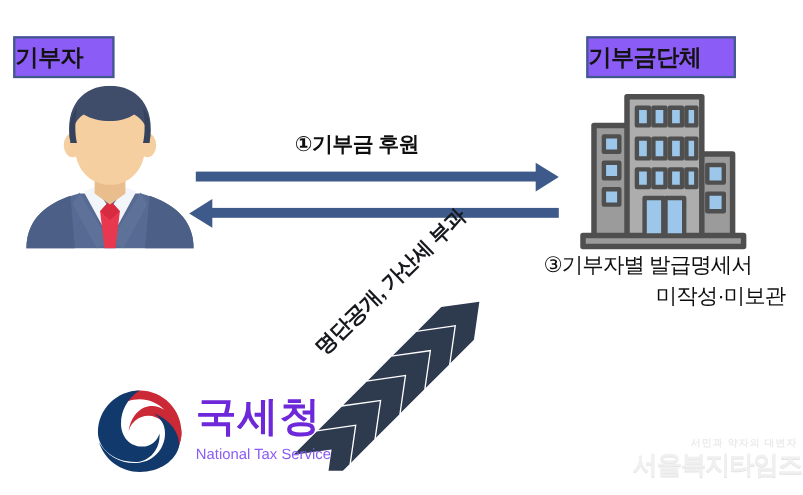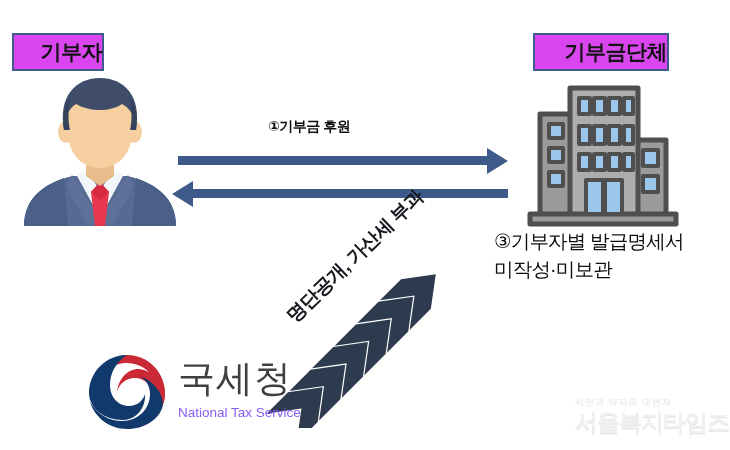--- a/index.html
+++ b/index.html
@@ -15,25 +15,25 @@
     position: relative;
     width: 730px;
     height: 450px;
     background: #ffffff;
     overflow: hidden;
   }
   .abs { position: absolute; }
 
   
   .label-box {
-    background: #d946ef;
+    background: #8b5cf6;
     border: 2px solid #41598b;
     display: flex;
     align-items: center;
-    justify-content: flex-end;
+    justify-content: flex-start;
     box-sizing: border-box;
     color: #131313;
     font-weight: bold;
     letter-spacing: -0.5px;
   }
   #donor-label-box { left: 12px; top: 33px; width: 92px; height: 38px; font-size: 21px; }
   #org-label-box   { left: 533px; top: 33px; width: 136px; height: 38px; font-size: 21px; }
 
   
   .arrow-shaft {
@@ -42,39 +42,39 @@
   }
   .arrow-head {
     width: 0; height: 0;
     border-top: 13px solid transparent;
     border-bottom: 13px solid transparent;
   }
   .head-right { border-left: 21px solid #3d5a8a; }
   .head-left  { border-right: 21px solid #3d5a8a; }
 
   .arrow-caption {
-    font-size: 14px;
+    font-size: 19px;
     font-weight: bold;
     color: #0e0e0e;
     white-space: nowrap;
     letter-spacing: -0.5px;
   }
 
   
   #note-3 {
     left: 494px;
     top: 228px;
     width: 236px;
     font-size: 19.5px;
     font-weight: normal;
     color: #0e0e0e;
     line-height: 1.42;
     letter-spacing: -0.8px;
   }
-  #note-3 .l2 { display: block; text-align: left; padding-right: 16px; }
+  #note-3 .l2 { display: block; text-align: right; padding-right: 16px; }
 
   
   #chevron-band {
     left: 262px;
     top: 218px;
     width: 250px;
     height: 210px;
   }
   #chevron-band svg { display: block; }
 
@@ -89,36 +89,36 @@
     transform: rotate(-44deg);
     transform-origin: left center;
   }
 
   
   #nts-logo { left: 86px; top: 352px; width: 230px; height: 80px; }
   #nts-kr {
     position: absolute;
     left: 92px; top: 2px;
     font-size: 37px;
-    font-weight: normal;
-    color: #404040;
+    font-weight: bold;
+    color: #6d28d9;
     letter-spacing: 1px;
     text-align: center;
   }
   #nts-en {
     position: absolute;
     left: 92px; top: 53px;
     font-size: 13.5px;
     font-weight: normal;
     color: #8b5cf6;
     letter-spacing: 0px;
   }
 
   
-  #watermark { left: 575px; top: 396px; width: 150px; text-align: left; }
+  #watermark { left: 575px; top: 396px; width: 150px; text-align: right; }
   #wm-tagline {
     font-size: 9px;
     color: #ebebeb;
     letter-spacing: 1px;
     white-space: nowrap;
     font-weight: bold;
   }
   #wm-title {
     font-size: 23px;
     font-weight: bold;

